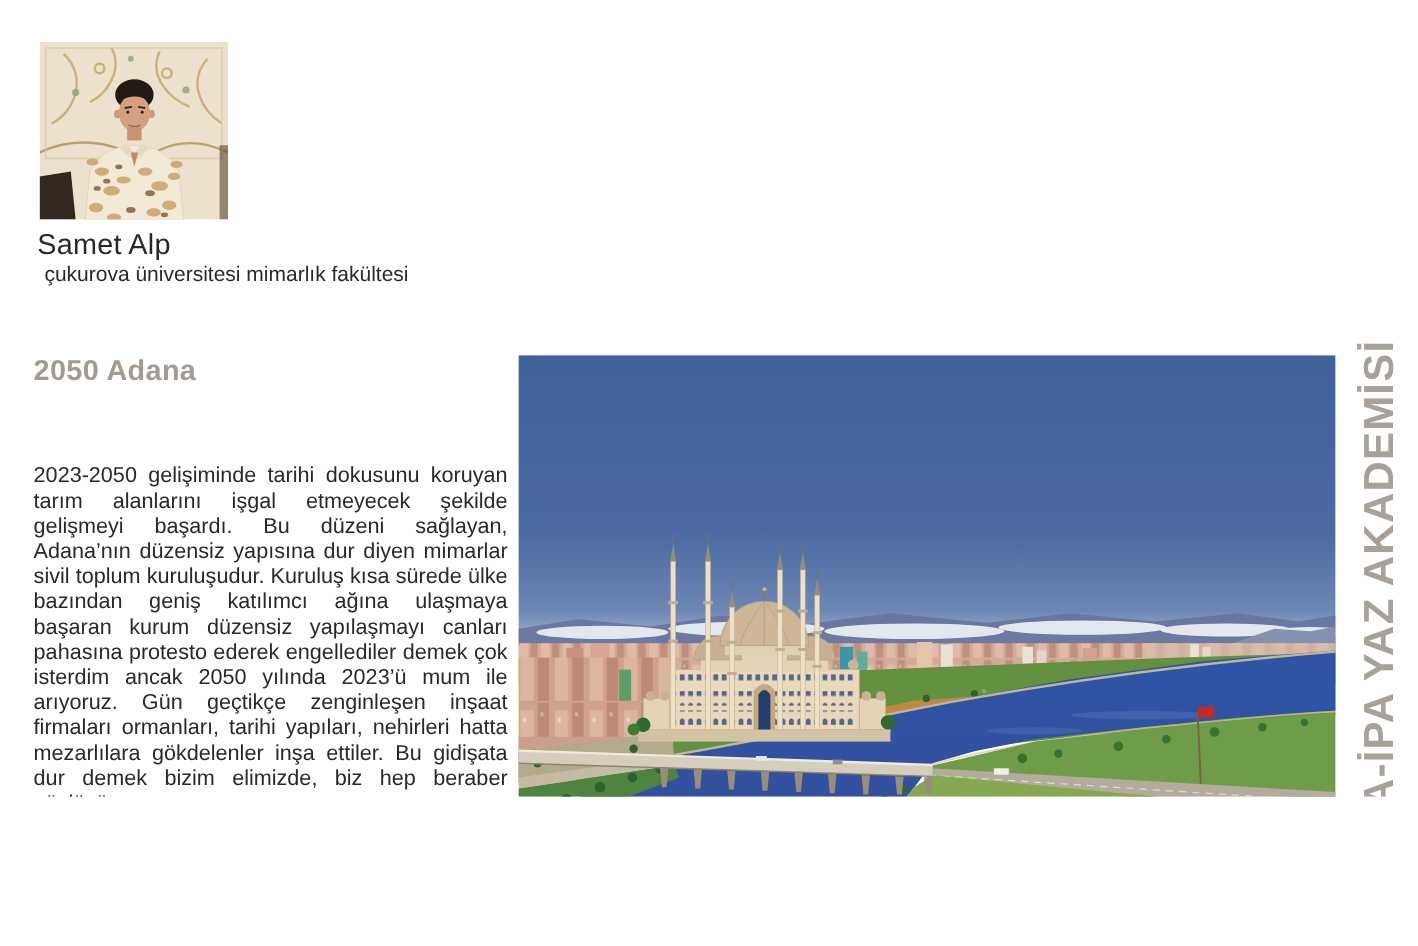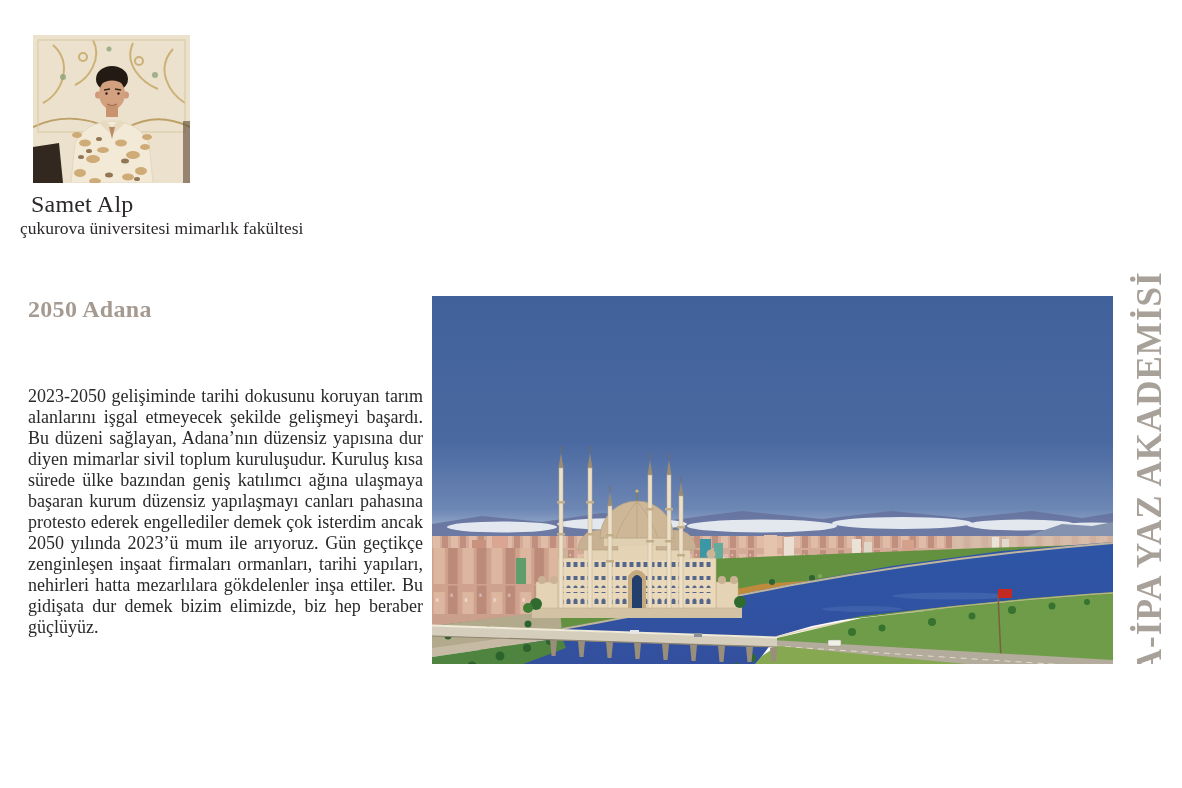--- a/index.html
+++ b/index.html
@@ -1,21 +1,21 @@
 <!DOCTYPE html>
 <html><head>
 <meta charset="utf-8">
 <style>
   html,body{margin:0;padding:0;background:#ffffff;}
   .page{position:relative;width:1182px;height:664px;background:#ffffff;overflow:hidden;
-        font-family:Liberation Serif, serif;color:#2b2728;}
+        font-family:Liberation Sans, sans-serif;color:#2b2728;}
   .portrait{position:absolute;left:33px;top:35px;width:157px;height:148px;}
   .portrait svg{display:block;width:100%;height:100%;}
   .name{position:absolute;left:31px;top:191px;font-size:24px;font-weight:400;color:#2c2829;letter-spacing:.2px;}
-  .affiliation{position:absolute;left:20px;top:218px;font-size:17.5px;font-weight:400;color:#2c2829;}
+  .affiliation{position:absolute;left:37px;top:218px;font-size:17.5px;font-weight:400;color:#2c2829;}
   .title{position:absolute;left:28px;top:296px;font-size:24px;font-weight:600;color:#a49a91;letter-spacing:.3px;text-align:center;}
   .description{position:absolute;left:28px;top:386px;width:395px;font-size:18px;line-height:21px;
                text-align:justify;color:#29292b;}
   .main-photo{position:absolute;left:432px;top:296px;width:681px;height:464px;}
   .main-photo svg{display:block;width:100%;height:100%;}
   .vertical-title{position:absolute;left:1124px;top:753px;width:458px;height:52px;
                   transform-origin:0 0;transform:rotate(-90deg);
                   font-size:35px;font-weight:700;color:#a8a19a;line-height:52px;
                   letter-spacing:1px;white-space:nowrap;}
 </style>

